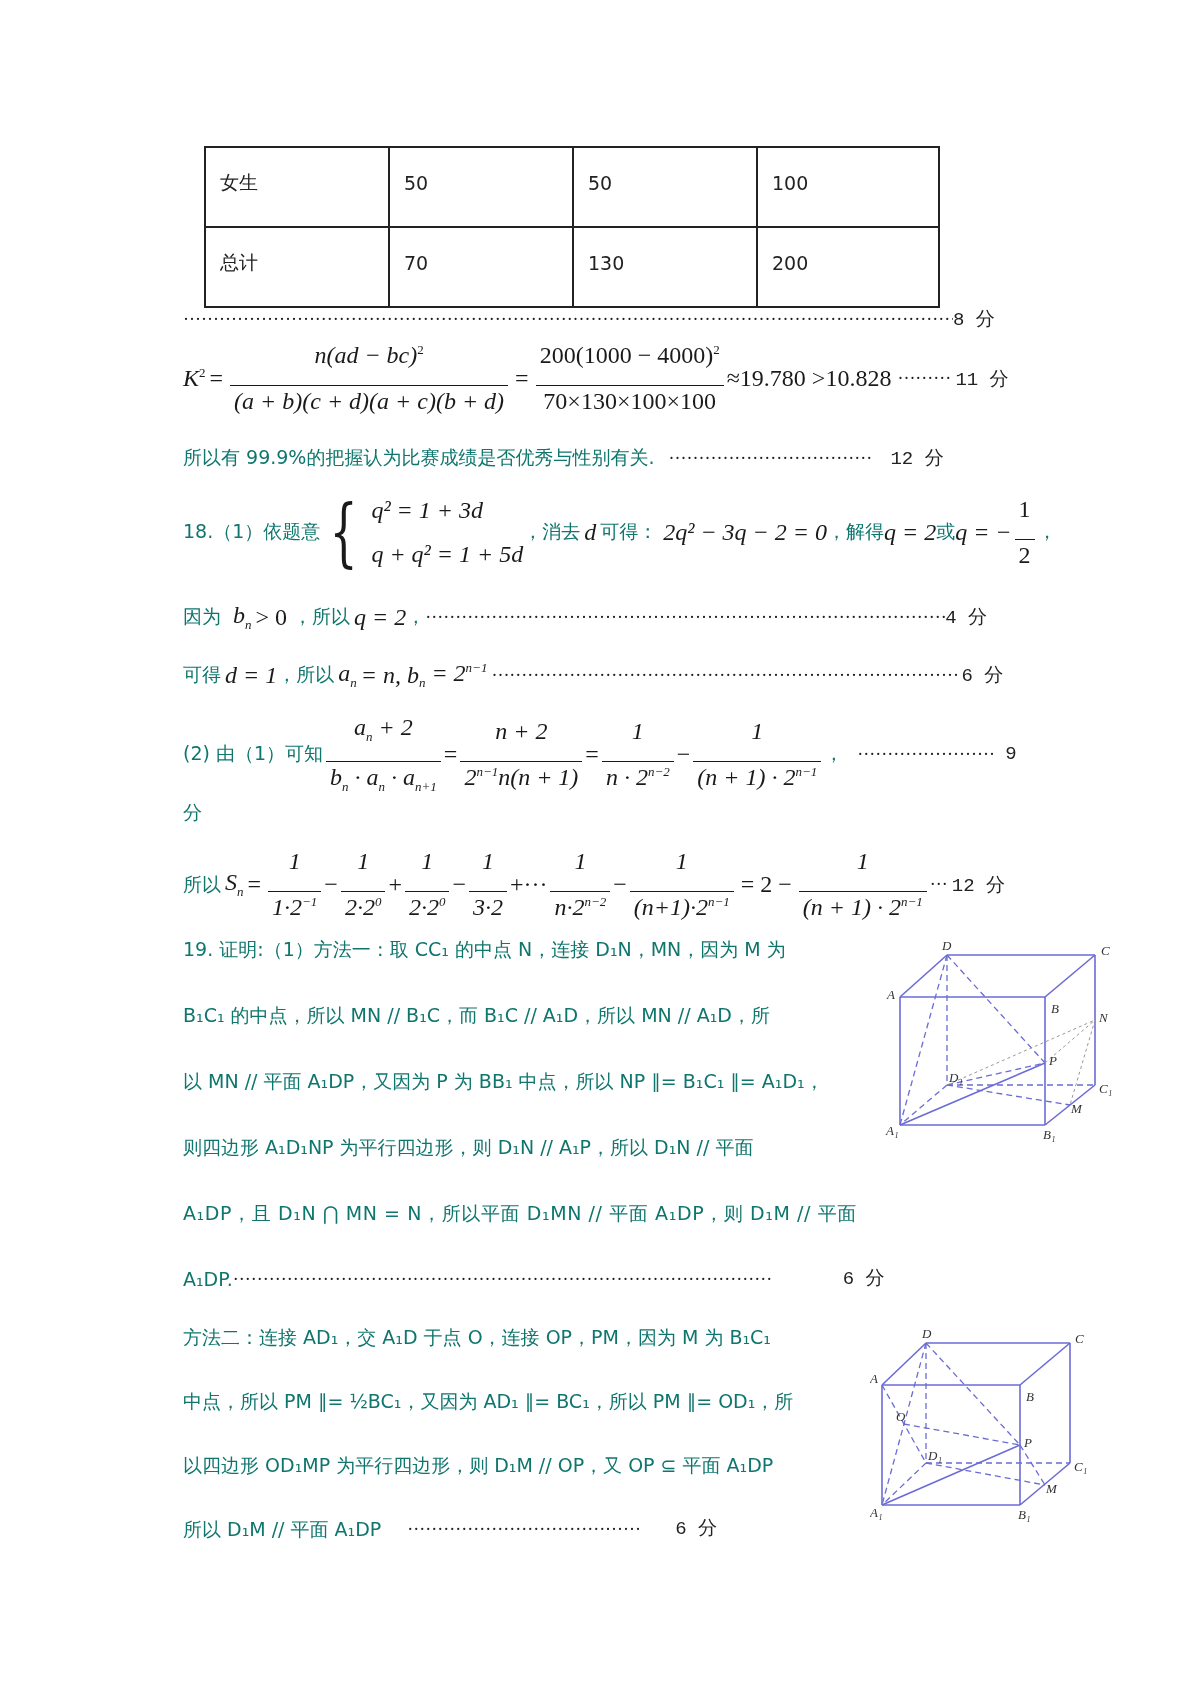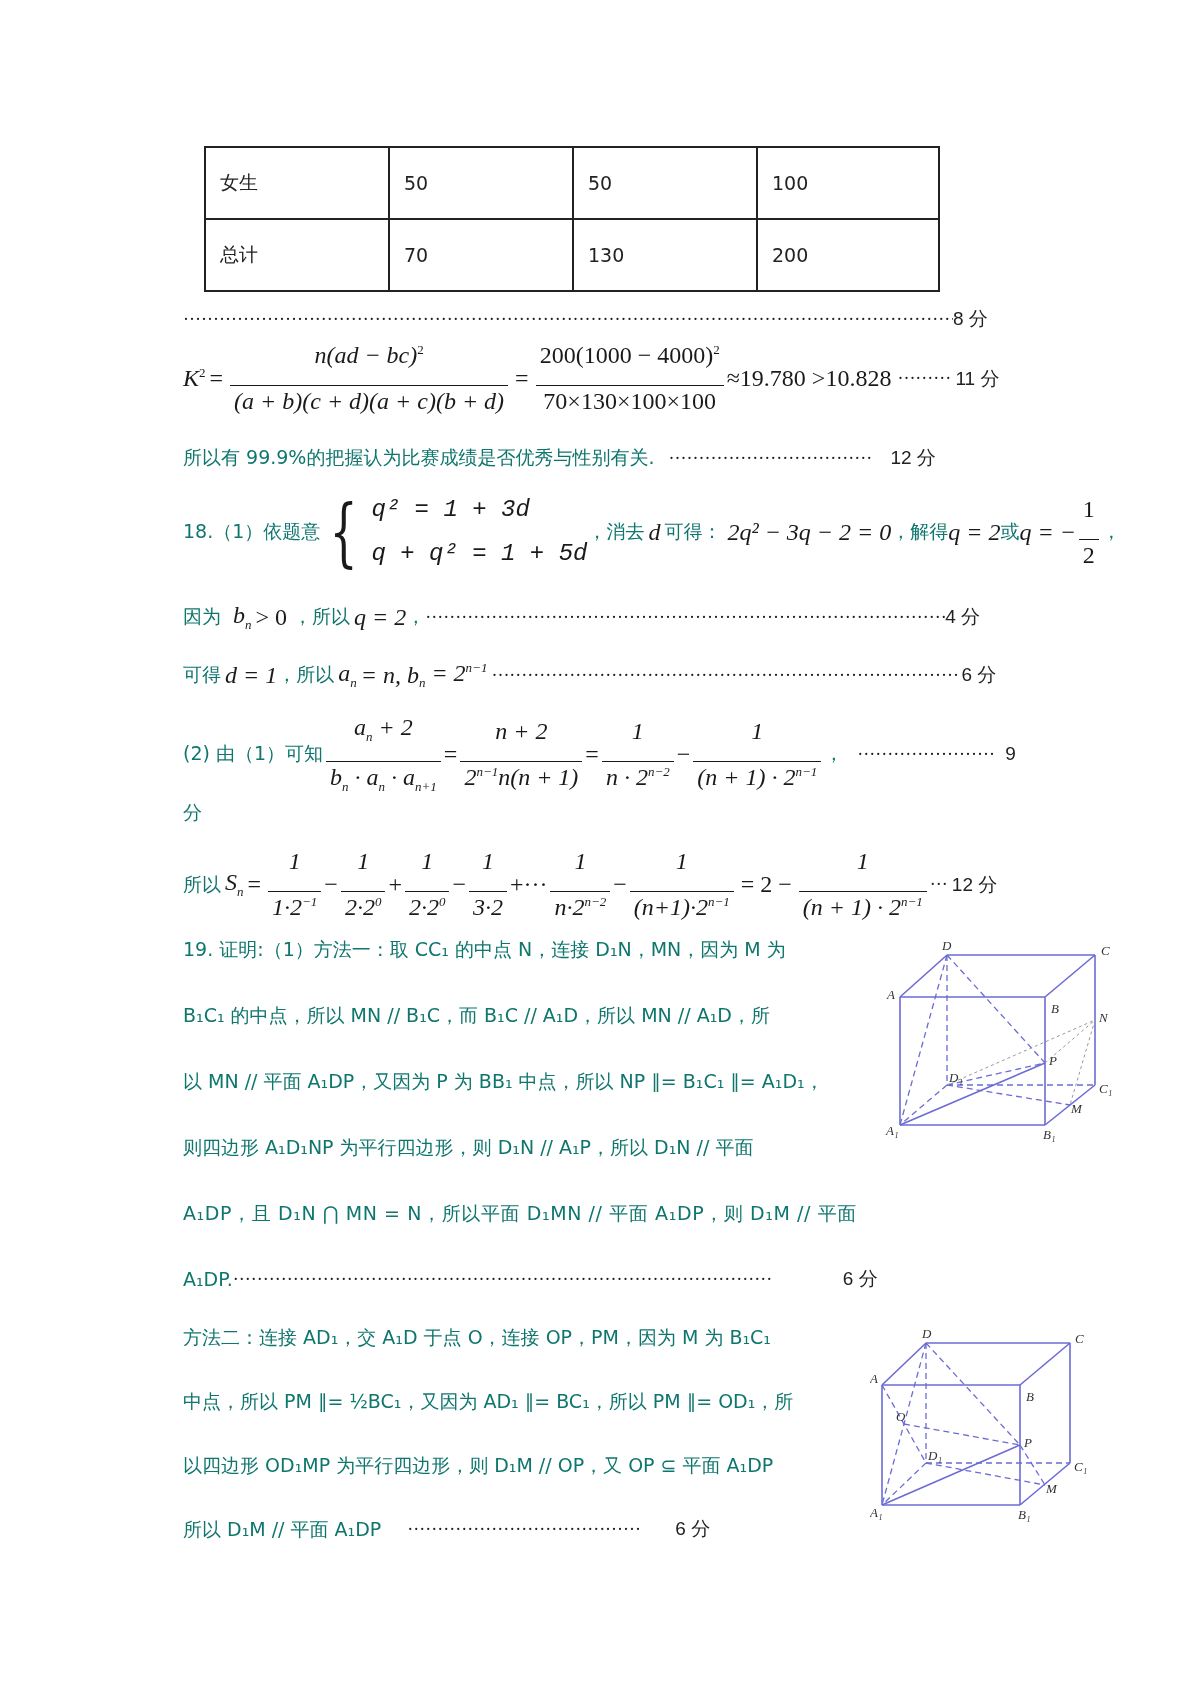--- a/index.html
+++ b/index.html
@@ -8,27 +8,27 @@
   .abs { position:absolute; }
   .cn { font-family:"DejaVu Sans","Liberation Sans",sans-serif; font-size:19px; color:#0f766e; }
   .m { font-family:"Liberation Serif","DejaVu Serif",serif; font-style:italic; font-size:24px; }
   .mr { font-family:"Liberation Serif","DejaVu Serif",serif; font-style:normal; font-size:24px; }
   sub, sup { font-size:13px; font-style:italic; }
   sub.r, sup.r { font-style:normal; }
   .frac { display:inline-block; vertical-align:middle; text-align:center; margin:0 3px; }
   .frac .num { display:block; padding:0 4px 16px; border-bottom:1.4px solid #1a1a1a; }
   .frac .den { display:block; padding:2px 4px 0; }
   .dots { font-family:"Liberation Serif",serif; font-size:18px; letter-spacing:0px; color:#222; white-space:nowrap; overflow:hidden; }
-  .score { font-family:Liberation Sans, sans-serif; font-size:19px; color:#222; }
+  .score { font-family:Liberation Mono, monospace; font-size:19px; color:#222; }
   .line { position:absolute; left:183px; white-space:nowrap; display:flex; align-items:center; }
   table.t { position:absolute; left:204px; top:146px; border-collapse:collapse; }
-  table.t td { border:2px solid #222; height:70px; padding:0 0 0 14px; vertical-align:middle;
+  table.t td { border:2px solid #222; height:70px; padding:0 0 8px 14px; vertical-align:middle;
                font-family:"DejaVu Sans","Liberation Sans",sans-serif; font-size:19px; color:#222; }
   .brace { font-family:"DejaVu Serif",serif; font-size:74px; font-weight:200; line-height:1; margin-right:4px; transform:scaleX(0.6); display:inline-block;}
-  .sys { display:inline-block; vertical-align:middle; line-height:44px;font-family:Liberation Mono, monospace; }
+  .sys { display:inline-block; vertical-align:middle; line-height:44px; }
   svg text { font-family:"Liberation Serif",serif; font-style:italic; fill:#333; }
 </style>
 </head>
 <body>
 
 <table class="t">
   <tbody>
       <tr>
     <td style="width:168px">女生</td>
     <td style="width:168px">50</td>

